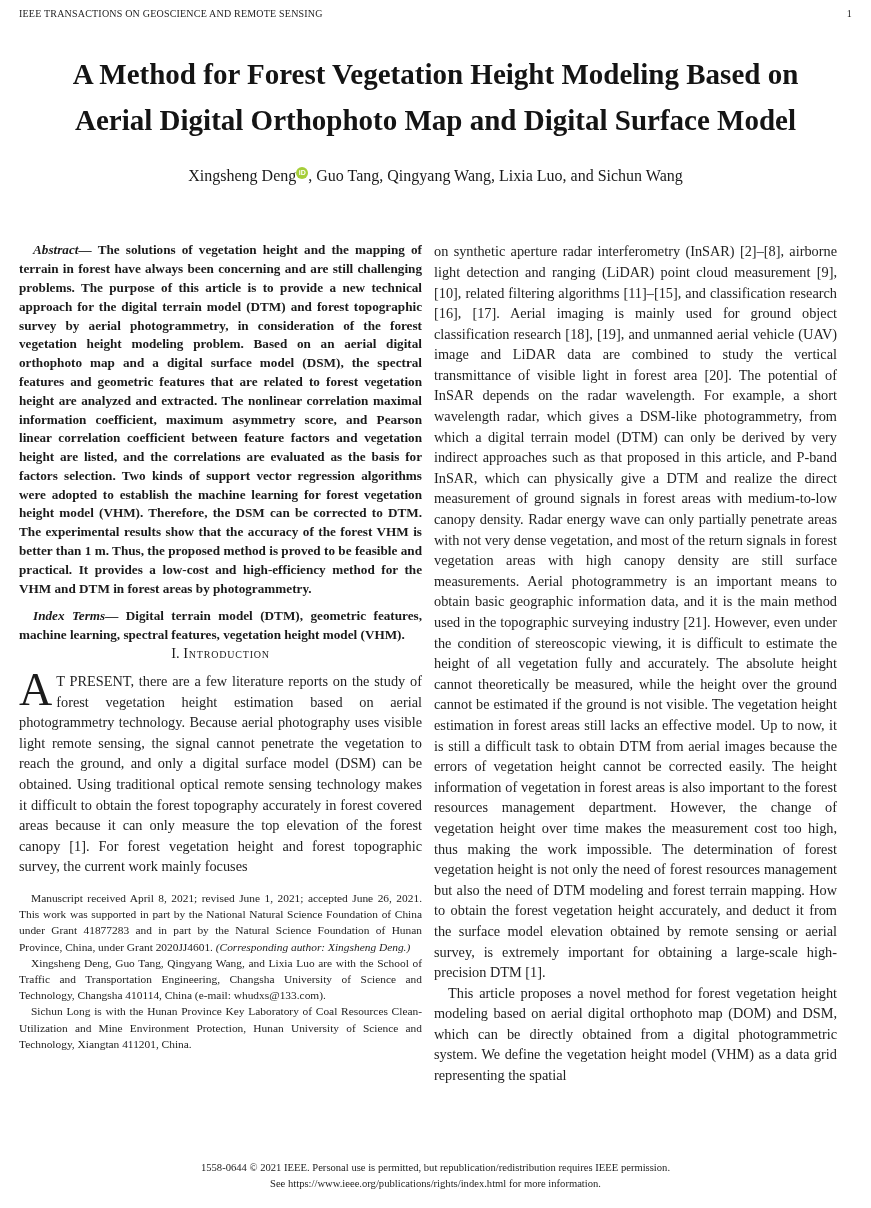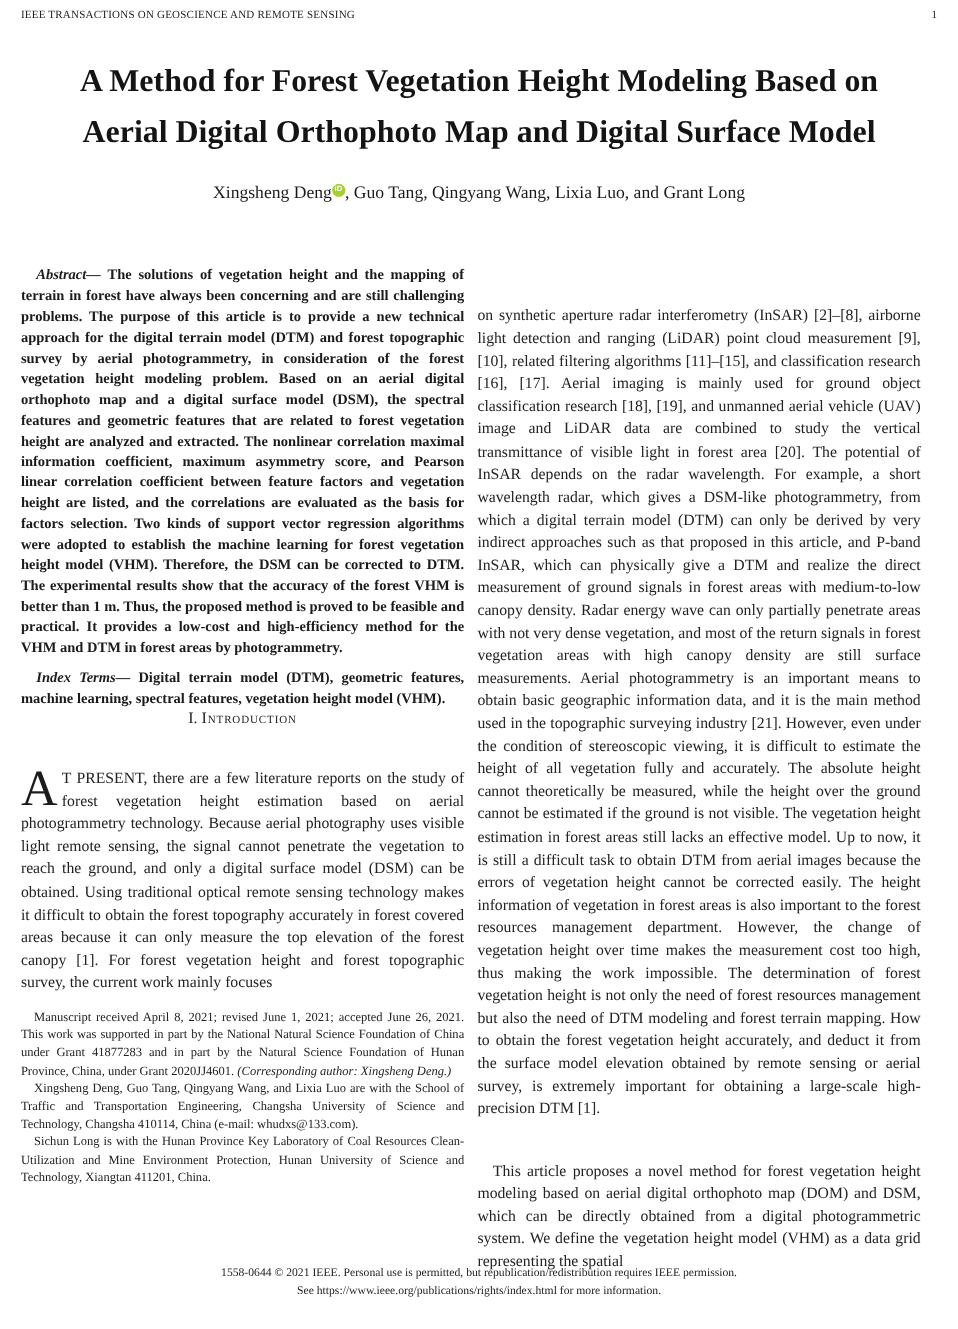--- a/index.html
+++ b/index.html
@@ -72,63 +72,62 @@
     text-align: center;
     font-size: 14.5px;
     color: #1b1b1b;
   }
   .sc { font-variant: small-caps; letter-spacing: 0.8px; }
   .body-text {
     font-size: 14.3px;
     line-height: 20.6px;
     text-align: justify;
     color: #222;
-    margin-top: 36px;
   }
   .dropcap {
     float: left;
     font-size: 46px;
     line-height: 38px;
     padding-right: 4px;
     font-weight: 400;
     color: #1b1b1b;
   }
   .footnote {
     margin-top: 13px;
     font-size: 11.4px;
     line-height: 16.2px;
     text-align: justify;
     color: #222;
   }
   .footnote p { text-indent: 12px; }
   .indent { text-indent: 14px; }
   .footer {
     position: absolute;
-    left: 0; bottom: 26px;
+    left: 0; bottom: 16px;
     width: 100%;
     text-align: center;
     font-size: 10.6px;
     line-height: 16px;
     color: #222;
   }
 </style>
 </head>
 <body>
 
 <div class="page">
 
   <div class="running-head">
     <span>IEEE TRANSACTIONS ON GEOSCIENCE AND REMOTE SENSING</span>
     <span>1</span>
   </div>
 
   <h1 class="paper-title">A Method for Forest Vegetation Height Modeling Based on Aerial Digital Orthophoto Map and Digital Surface Model</h1>
 
   <div class="author-line">
-    <span>Xingsheng Deng</span><span class="orcid">iD</span><span>, Guo Tang, Qingyang Wang, Lixia Luo, and Grant Long</span>
+    <span>Xingsheng Deng</span><span class="orcid">iD</span><span>, Guo Tang, Qingyang Wang, Lixia Luo, and Sichun Wang</span>
   </div>
 
   <div class="columns">
 
     <div class="col">
       <p class="abstract"><span class="lbl-italic">Abstract— </span><span>The solutions of vegetation height and the mapping of terrain in forest have always been concerning and are still challenging problems. The purpose of this article is to provide a new technical approach for the digital terrain model (DTM) and forest topographic survey by aerial photogrammetry, in consideration of the forest vegetation height modeling problem. Based on an aerial digital orthophoto map and a digital surface model (DSM), the spectral features and geometric features that are related to forest vegetation height are analyzed and extracted. The nonlinear correlation maximal information coefficient, maximum asymmetry score, and Pearson linear correlation coefficient between feature factors and vegetation height are listed, and the correlations are evaluated as the basis for factors selection. Two kinds of support vector regression algorithms were adopted to establish the machine learning for forest vegetation height model (VHM). Therefore, the DSM can be corrected to DTM. The experimental results show that the accuracy of the forest VHM is better than 1 m. Thus, the proposed method is proved to be feasible and practical. It provides a low-cost and high-efficiency method for the VHM and DTM in forest areas by photogrammetry.</span></p>
 
       <p class="index-terms"><span class="lbl-italic">Index Terms— </span><span>Digital terrain model (DTM), geometric features, machine learning, spectral features, vegetation height model (VHM).</span></p>
 
       <div class="section-head">

